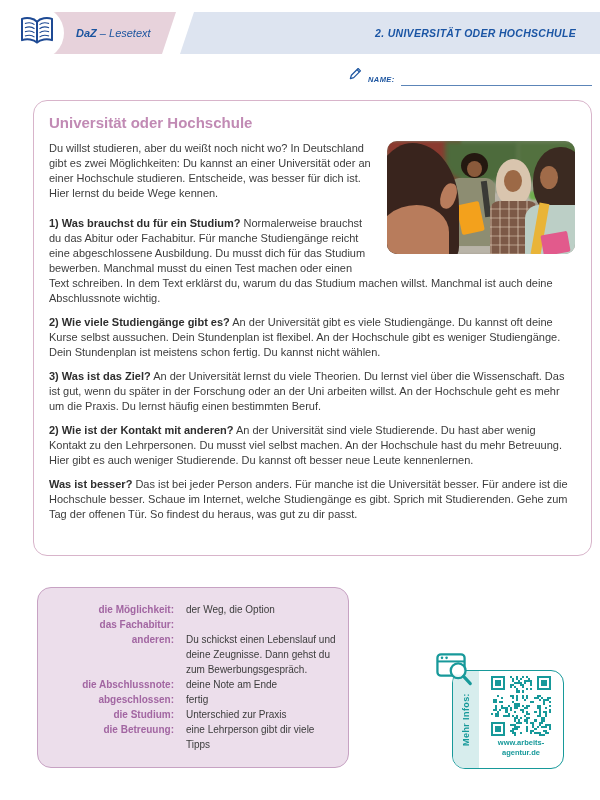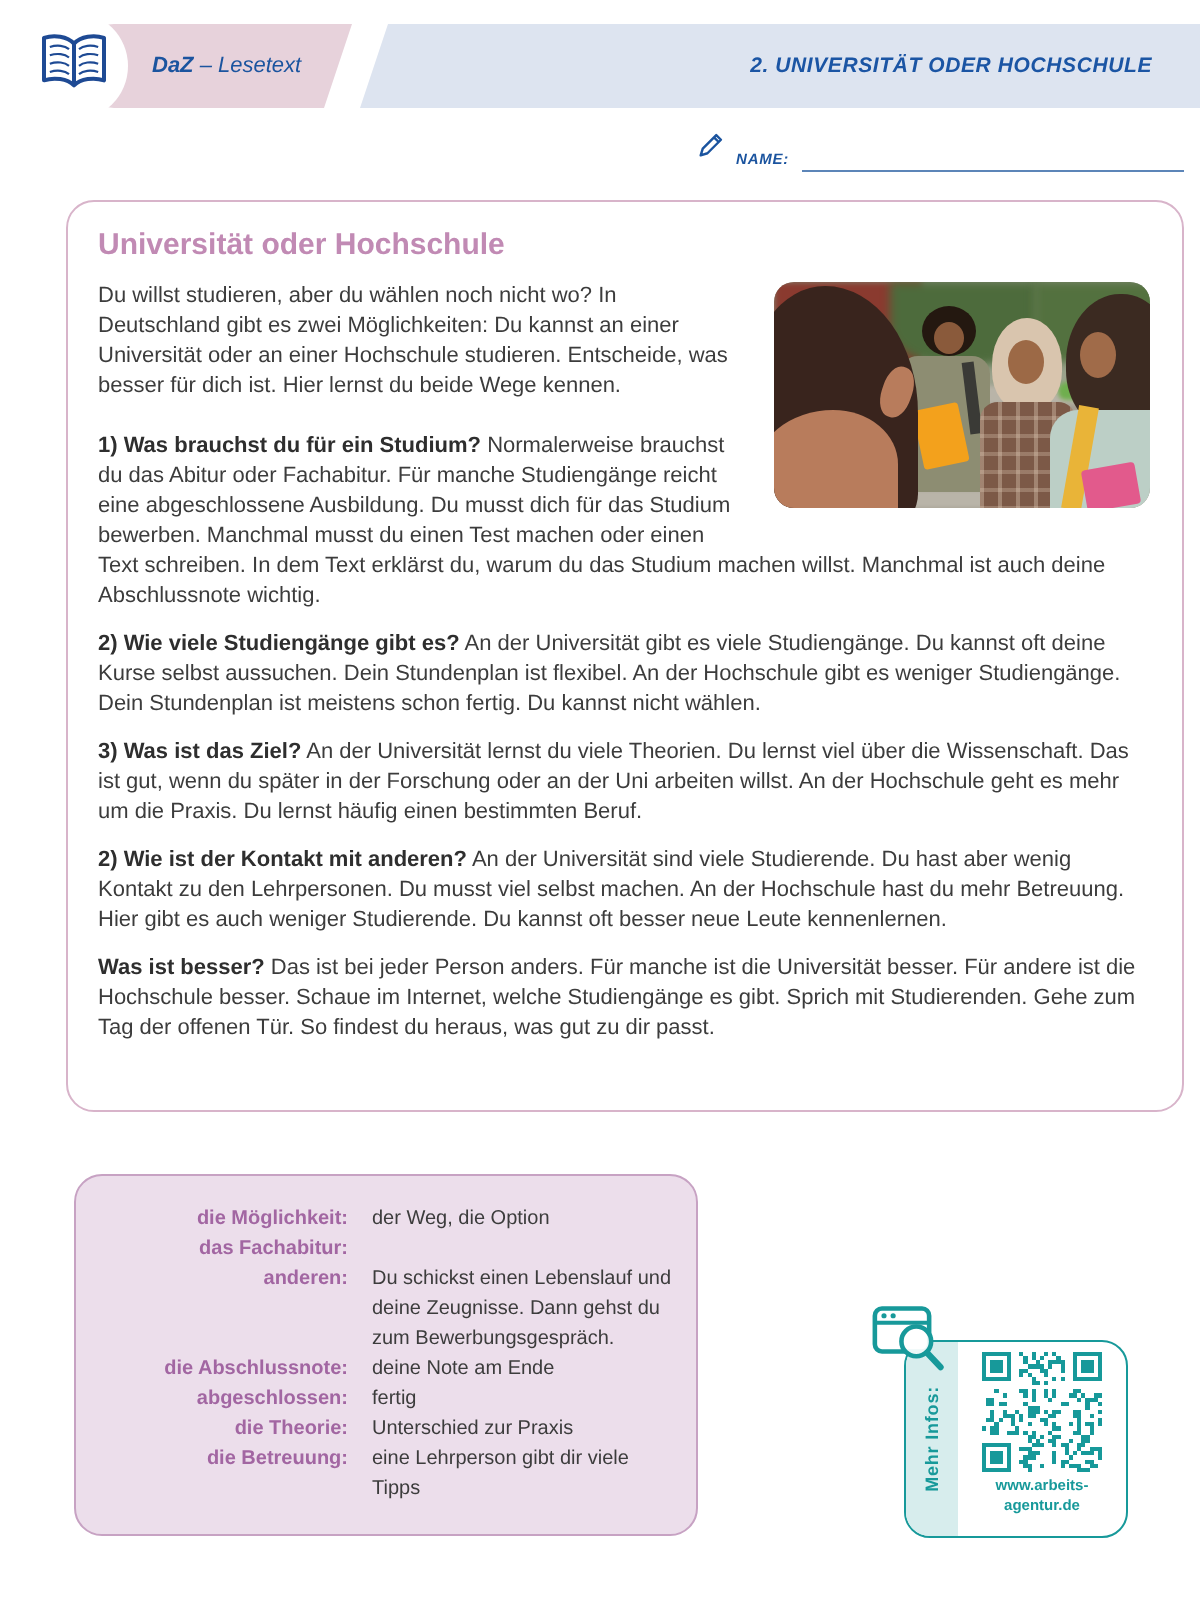--- a/index.html
+++ b/index.html
@@ -177,21 +177,21 @@
       <div class="ph-hair4"></div>
       <div class="ph-face4"></div>
       <div class="ph-teal"></div>
       <div class="ph-yellow"></div>
       <div class="ph-pink"></div>
       <div class="ph-hair1"></div>
       <div class="ph-skin1"></div>
       <div class="ph-hand1"></div>
     </div>
 
-    <p class="intro">Du willst studieren, aber du wählen noch nicht wo? In Deutschland gibt es zwei Möglichkeiten: Du kannst an einer Universität oder an einer Hochschule studieren. Entscheide, was besser für dich ist. Hier lernst du beide Wege kennen.</p>
+    <p class="intro">Du willst studieren, aber du weißt noch nicht wo? In Deutschland gibt es zwei Möglichkeiten: Du kannst an einer Universität oder an einer Hochschule studieren. Entscheide, was besser für dich ist. Hier lernst du beide Wege kennen.</p>
 
     <p><b>1) Was brauchst du für ein Studium?</b> <span>Normalerweise brauchst du das Abitur oder Fachabitur. Für manche Studiengänge reicht eine abgeschlossene Ausbildung. Du musst dich für das Studium bewerben. Manchmal musst du einen Test machen oder einen Text schreiben. In dem Text erklärst du, warum du das Studium machen willst. Manchmal ist auch deine Abschlussnote wichtig.</span></p>
     <p><b>2) Wie viele Studiengänge gibt es?</b> <span>An der Universität gibt es viele Studiengänge. Du kannst oft deine Kurse selbst aussuchen. Dein Stundenplan ist flexibel. An der Hochschule gibt es weniger Studiengänge. Dein Stundenplan ist meistens schon fertig. Du kannst nicht wählen.</span></p>
     <p><b>3) Was ist das Ziel?</b> <span>An der Universität lernst du viele Theorien. Du lernst viel über die Wissenschaft. Das ist gut, wenn du später in der Forschung oder an der Uni arbeiten willst. An der Hochschule geht es mehr um die Praxis. Du lernst häufig einen bestimmten Beruf.</span></p>
     <p><b>2) Wie ist der Kontakt mit anderen?</b> <span>An der Universität sind viele Studierende. Du hast aber wenig Kontakt zu den Lehrpersonen. Du musst viel selbst machen. An der Hochschule hast du mehr Betreuung. Hier gibt es auch weniger Studierende. Du kannst oft besser neue Leute kennenlernen.</span></p>
     <p><b>Was ist besser?</b> <span>Das ist bei jeder Person anders. Für manche ist die Universität besser. Für andere ist die Hochschule besser. Schaue im Internet, welche Studiengänge es gibt. Sprich mit Studierenden. Gehe zum Tag der offenen Tür. So findest du heraus, was gut zu dir passt.</span></p>
   </section>
 
   <section class="vocab-box">
     <div class="vocab-row">
@@ -207,21 +207,21 @@
       </div>
     <div class="vocab-row">
         <div class="vocab-term">die Abschlussnote:</div>
         <div class="vocab-def">deine Note am Ende</div>
       </div>
     <div class="vocab-row">
         <div class="vocab-term">abgeschlossen:</div>
         <div class="vocab-def">fertig</div>
       </div>
     <div class="vocab-row">
-        <div class="vocab-term">die Theorie:</div>
+        <div class="vocab-term">die Studium:</div>
         <div class="vocab-def">Unterschied zur Praxis</div>
       </div>
     <div class="vocab-row">
         <div class="vocab-term">die Betreuung:</div>
         <div class="vocab-def">eine Lehrperson gibt dir viele Tipps</div>
       </div>
   </section>
 
   <aside class="qr-box">
     <div class="qr-strip">

